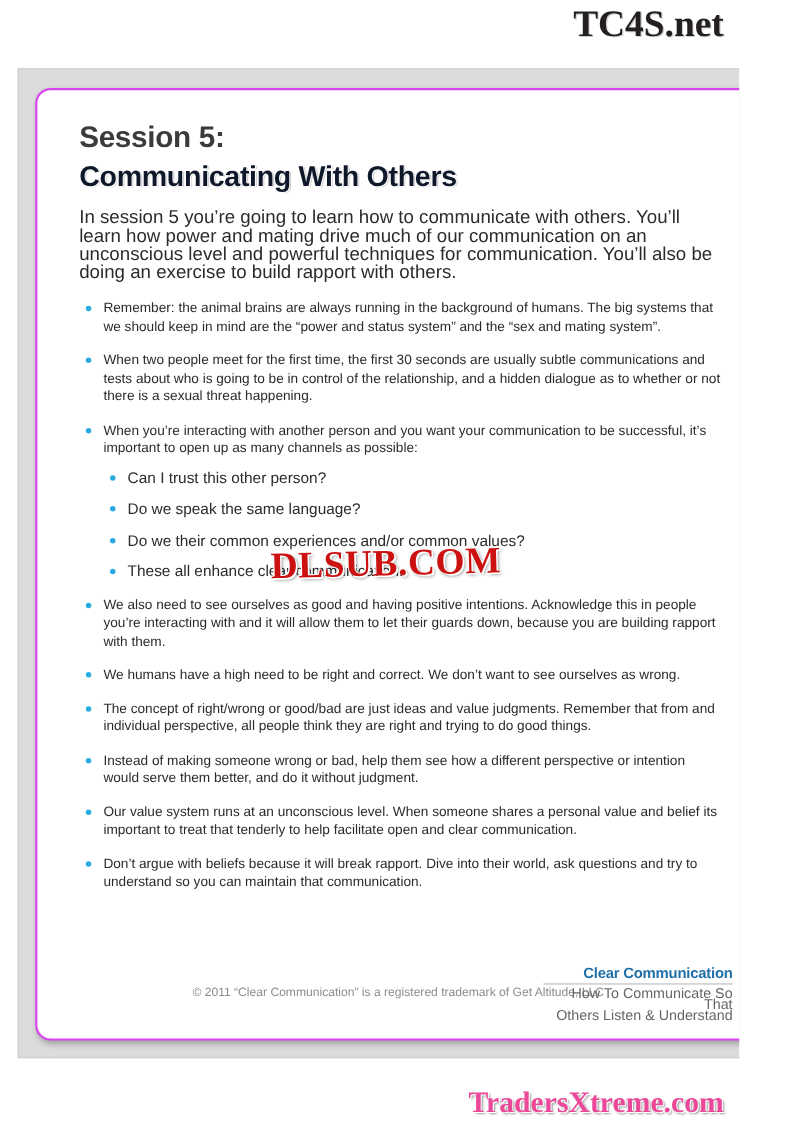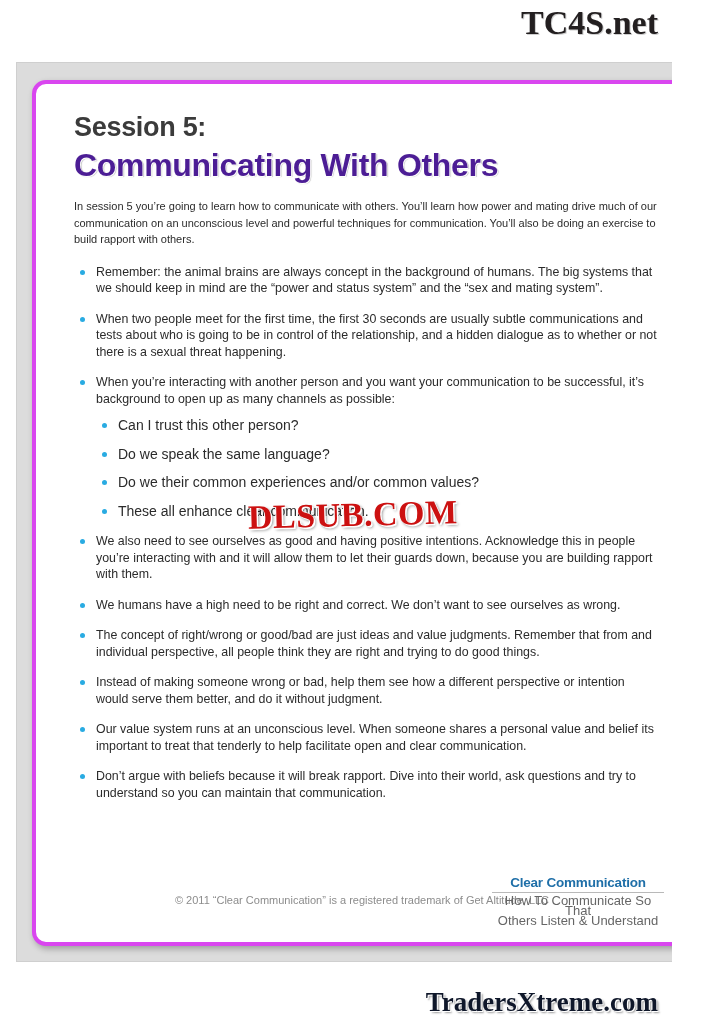--- a/index.html
+++ b/index.html
@@ -28,68 +28,68 @@
     text-shadow: 1px 1px 0 #cfcfcf;
   }
 
   
   .bottom-brand {
     position: absolute;
     bottom: 6px; right: 14px;
     font-family: "Liberation Serif", serif;
     font-size: 27px;
     font-weight: bold;
-    color: #0f172a;
+    color: #ec4899;
     text-shadow: 1px 1px 0 #ffffff, 2px 2px 2px #999;
   }
 
   
   .doc-frame {
     position: absolute;
     left: 16px; top: 62px;
     width: 692px; height: 900px;
     background: #dcdcdc;
     border: 1px solid #cfcfcf;
   }
   .doc-sheet {
     position: absolute;
     left: 32px; top: 80px;
     width: 660px; height: 866px;
     background: #ffffff;
-    border: 4px solid #d946ef;
+    border: 2px solid #d946ef;
     border-radius: 14px;
     box-shadow: 2px 3px 6px rgba(0,0,0,0.28);
     overflow: hidden;
   }
 
   .content {
     position: absolute;
     left: 38px; top: 28px;
     width: 584px;
   }
 
   h1.session {
     margin: 0;
     font-size: 27px;
     font-weight: bold;
     color: #3b3b3b;
     letter-spacing: -0.3px;
   }
   h2.subject {
     margin: 4px 0 0 0;
-    font-size: 32px;
-    font-weight: bold;
-    color: #4c1d95;
+    font-size: 26px;
+    font-weight: bold;
+    color: #0f172a;
     letter-spacing: -0.3px;
     text-shadow: 0.8px 0.8px 0 #ffffff, 1.4px 1.4px 1px rgba(0,0,0,0.28);
   }
 
   p.intro {
     margin: 14px 0 0 0;
-    font-size: 11px;
+    font-size: 17px;
     line-height: 16.5px;
     color: #2b2b2b;
   }
 
   ul.bullets {
     list-style: none;
     margin: 16px 0 0 0;
     padding: 0;
   }
   ul.bullets > li {
@@ -151,21 +151,21 @@
     position: absolute;
     left: 0; right: 0; bottom: 36px;
     text-align: center;
     font-size: 11px;
     color: #8c8c8c;
   }
   .logo-block {
     position: absolute;
     right: 24px; bottom: 16px;
     width: 172px;
-    text-align: center;
+    text-align: right;
   }
   .logo-title {
     font-size: 13.5px;
     font-weight: bold;
     color: #1f6fa8;
     letter-spacing: -0.2px;
   }
   .logo-rule {
     height: 1px;
     background: #b9b9b9;
@@ -188,24 +188,24 @@
 
   <div class="doc-sheet">
     <div class="content">
 
       <h1 class="session">Session 5:</h1>
       <h2 class="subject">Communicating With Others</h2>
 
       <p class="intro">In session 5 you’re going to learn how to communicate with others. You’ll learn how power and mating drive much of our communication on an unconscious level and powerful techniques for communication. You’ll also be doing an exercise to build rapport with others.</p>
 
       <ul class="bullets">
-        <li>Remember: the animal brains are always concept in the background of humans. The big systems that we should keep in mind are the “power and status system” and the “sex and mating system”.</li>
+        <li>Remember: the animal brains are always running in the background of humans. The big systems that we should keep in mind are the “power and status system” and the “sex and mating system”.</li>
         <li>When two people meet for the first time, the first 30 seconds are usually subtle communications and tests about who is going to be in control of the relationship, and a hidden dialogue as to whether or not there is a sexual threat happening.</li>
         <li>
-          <span>When you’re interacting with another person and you want your communication to be successful, it’s background to open up as many channels as possible:</span>
+          <span>When you’re interacting with another person and you want your communication to be successful, it’s important to open up as many channels as possible:</span>
           <ul class="sub">
             <li>Can I trust this other person?</li>
             <li>Do we speak the same language?</li>
             <li>Do we their common experiences and/or common values?</li>
             <li>These all enhance clear communication.</li>
           </ul>
         </li>
         <li>We also need to see ourselves as good and having positive intentions. Acknowledge this in people you’re interacting with and it will allow them to let their guards down, because you are building rapport with them.</li>
         <li>We humans have a high need to be right and correct. We don’t want to see ourselves as wrong.</li>
         <li>The concept of right/wrong or good/bad are just ideas and value judgments. Remember that from and individual perspective, all people think they are right and trying to do good things.</li>

